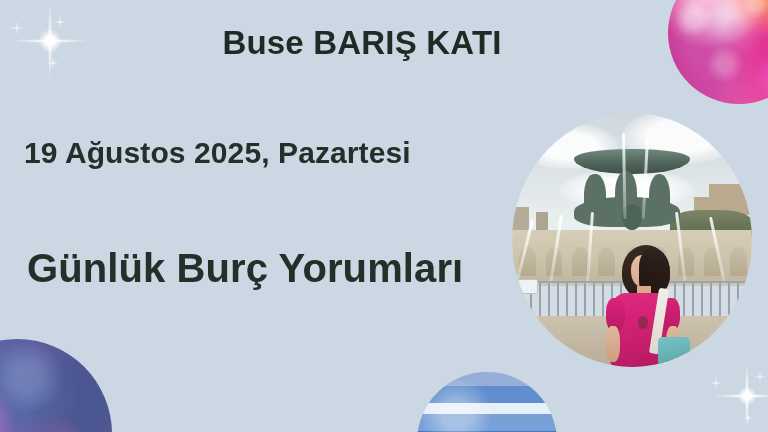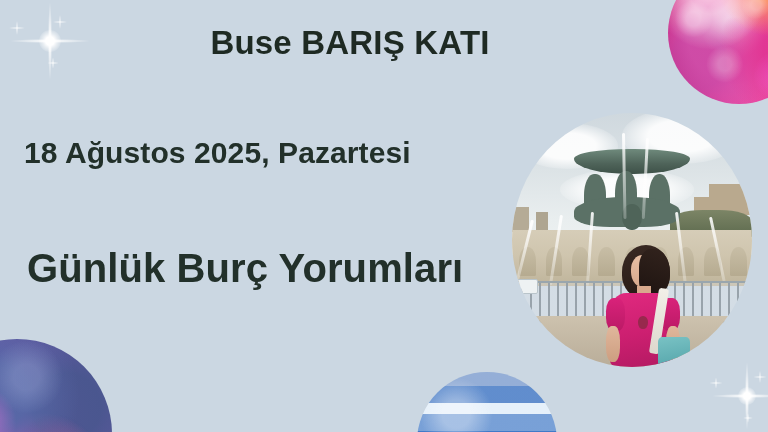--- a/index.html
+++ b/index.html
@@ -228,21 +228,21 @@
     position:absolute;left:66.5%;top:88%;width:5%;height:3.5%;
     background:#262022;border-radius:2px;
   }
   .ph-sign{
     position:absolute;width:8%;height:5%;top:65.5%;
     background:#eef2f3;border:1px solid #b9c4ca;border-radius:2px;
   }
 
   
   #title{
-    position:absolute;left:0;top:24px;width:688px;text-align:center;
+    position:absolute;left:12px;top:24px;width:688px;text-align:center;
     font-weight:bold;font-size:33px;letter-spacing:.2px;color:#1e2a23;
     padding-left:12px;box-sizing:border-box;
   }
   #date-line{
     position:absolute;left:24px;top:136px;
     font-weight:bold;font-size:30px;color:#22302a;letter-spacing:.1px;
   }
   #subtitle-line{
     position:absolute;left:27px;top:246px;
     font-weight:bold;font-size:40px;color:#22302a;letter-spacing:.1px;
@@ -357,16 +357,16 @@
       <div class="ph-arm" style="left:39%;"></div>
       <div class="ph-arm" style="left:64%;"></div>
       <div class="ph-necklace"></div>
       <div class="ph-strap"></div>
       <div class="ph-watch"></div>
       <div class="ph-bag"></div>
     </div>
   </div>
 
   <div id="title">Buse BARIŞ KATI</div>
-  <div id="date-line">18 Ağustos 2025, Pazartesi</div>
+  <div id="date-line">19 Ağustos 2025, Pazartesi</div>
   <div id="subtitle-line">Günlük Burç Yorumları</div>
 
 </div>
 
 </body></html>

